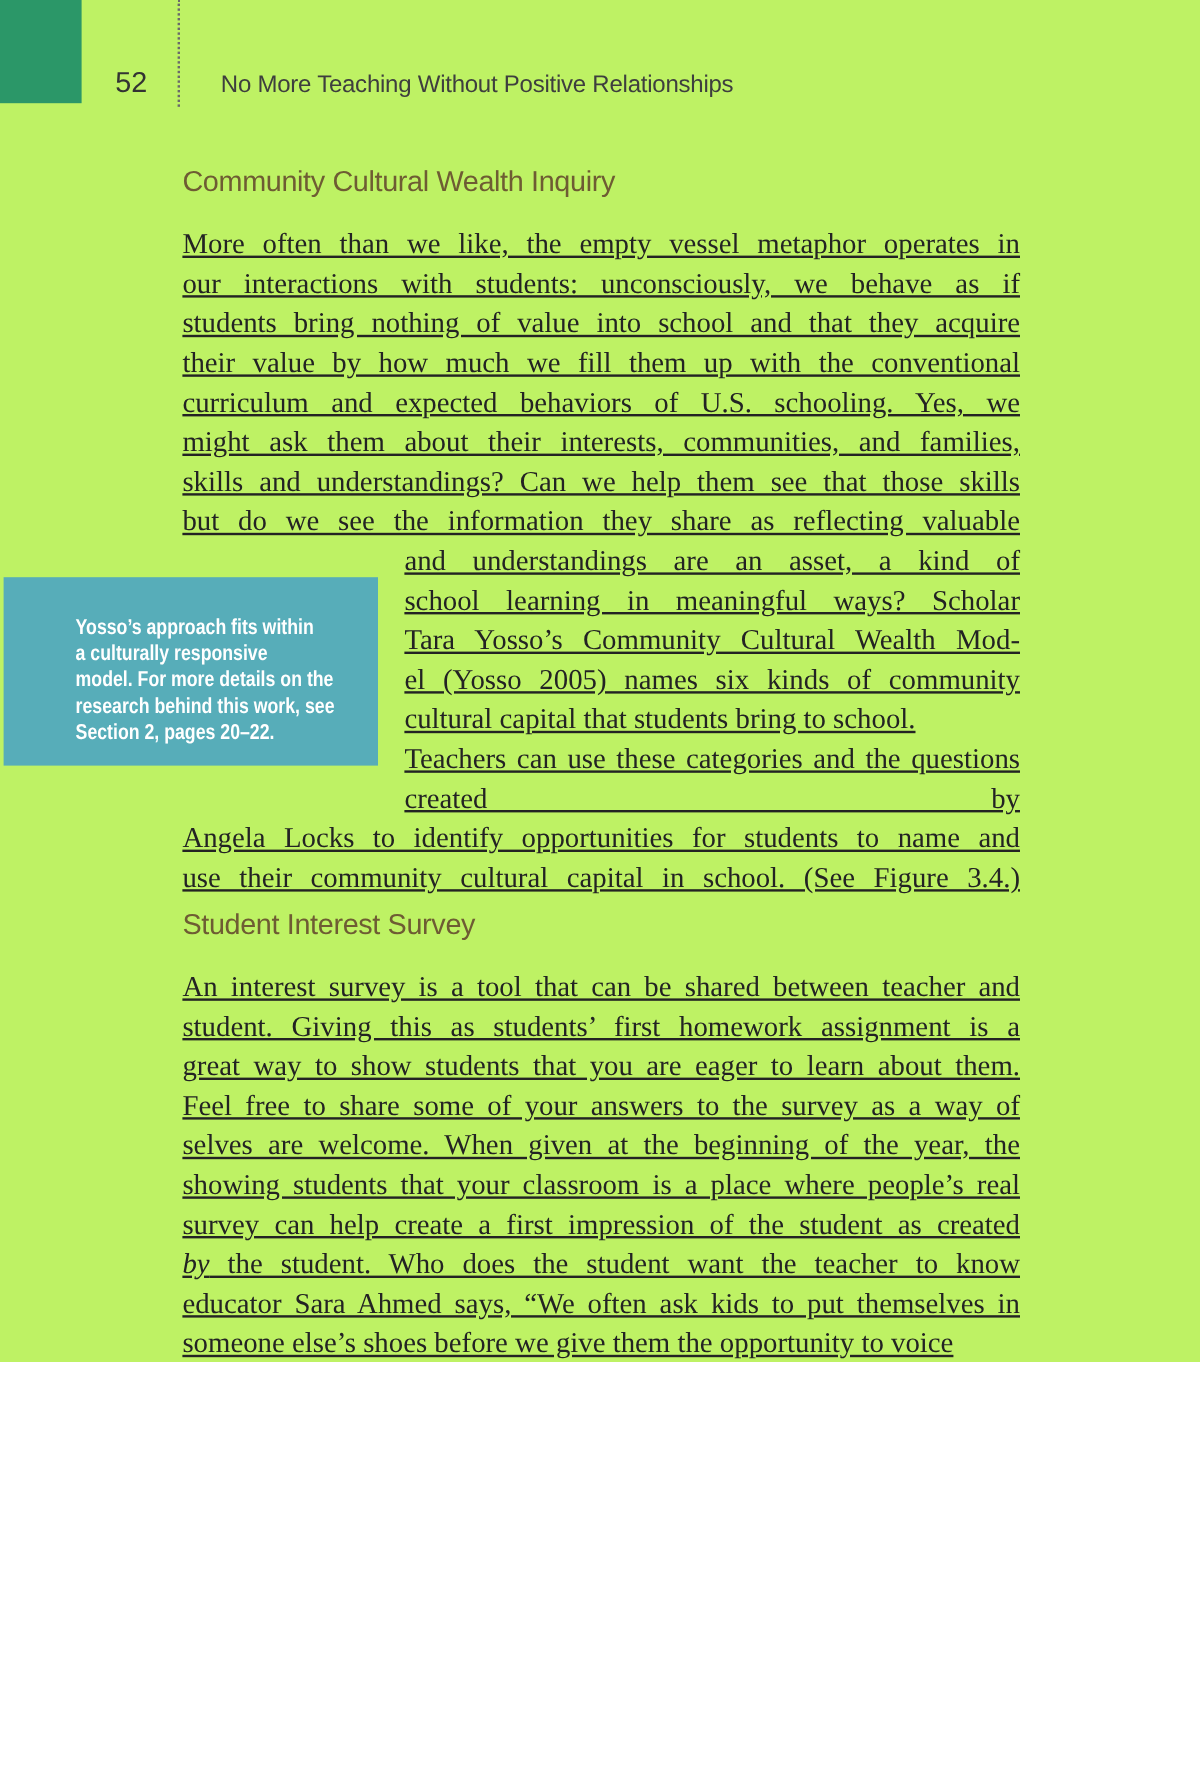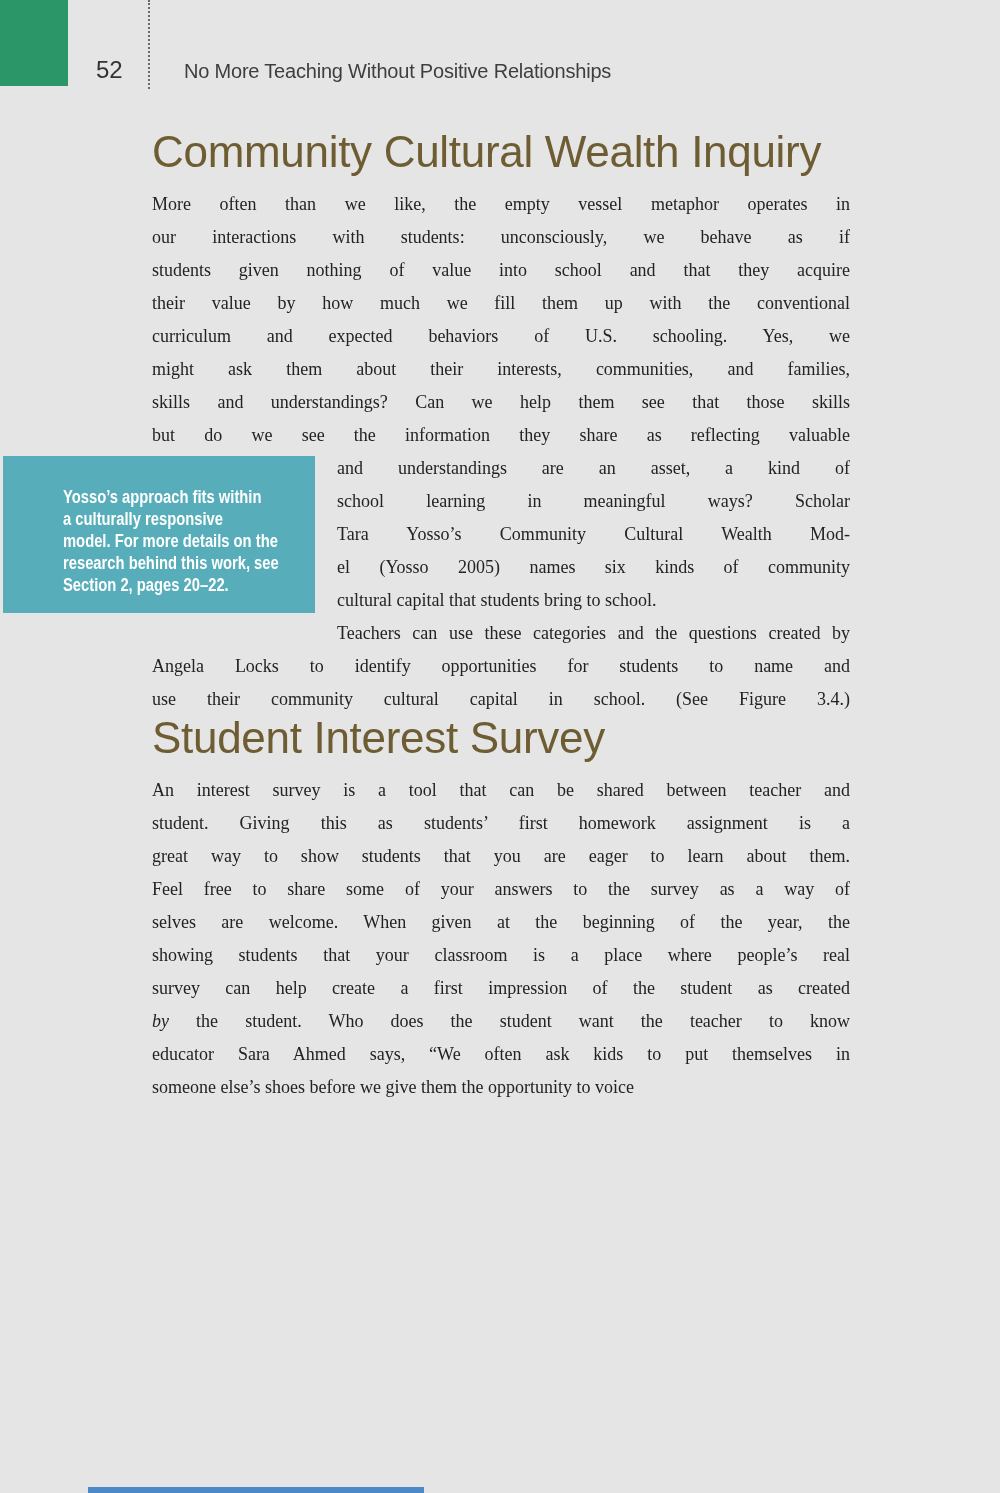--- a/index.html
+++ b/index.html
@@ -6,22 +6,22 @@
     --accent-green:#2b9768;
     --heading-brown:#6e5c33;
     --callout-teal:#57adb9;
     --footer-blue:#4b89c8;
     --body-ink:#232323;
     --head-ink:#3e3e3e;
   }
   html,body{margin:0;padding:0;background:#ffffff;}
   .page{
     position:relative;
-    width:1000px;height:1493px;
-    background:#e5e5e5;
+    width:1000px;height:1135px;
+    background:#bef264;
     overflow:hidden;
     font-family:"Liberation Serif", serif;
     color:var(--body-ink);
   }
   
   .corner-accent{
     position:absolute;left:0;top:0;width:68px;height:86px;
     background:var(--accent-green);
   }
   .page-number{
@@ -40,38 +40,39 @@
     color:var(--head-ink);letter-spacing:-0.2px;
   }
   
   .content{
     position:absolute;left:152px;top:130px;width:698px;
   }
   h1{
     margin:0 0 14px 0;
     font-family:"Liberation Sans", sans-serif;
     font-weight:400;
-    font-size:44px;line-height:44px;
+    font-size:24px;line-height:44px;
     color:var(--heading-brown);
     letter-spacing:-0.3px;
   }
   h1.survey{}
   .jlines > div{
-    font-size:18px;line-height:33px;
+    font-size:24px;line-height:33px;
     text-align:justify;text-align-last:justify;
     color:var(--body-ink);
+    text-decoration:underline;
   }
   .jlines.last-ragged > div:last-child{text-align-last:left;}
   .para{overflow:visible;}
   
   .callout{
     float:left;
     box-sizing:border-box;
     width:312px;height:157px;
-    margin:4px 22px 14px -149px;
+    margin:29px 22px 14px -149px;
     padding:30px 16px 0 60px;
     background:var(--callout-teal);
   }
   .callout-lines{transform:scaleX(0.82);transform-origin:left top;}
   .callout-lines > div{
     white-space:nowrap;
     font-family:"Liberation Sans", sans-serif;
     font-weight:700;
     font-size:18px;line-height:22px;
     color:#ffffff;
@@ -93,21 +94,21 @@
   <div class="running-head">No More Teaching Without Positive Relationships</div>
 
   <div class="content">
 
     <h1>Community Cultural Wealth Inquiry</h1>
 
     <div class="para">
       <div class="jlines">
           <div>More often than we like, the empty vessel metaphor operates in</div>
           <div>our interactions with students: unconsciously, we behave as if</div>
-          <div>students given nothing of value into school and that they acquire</div>
+          <div>students bring nothing of value into school and that they acquire</div>
           <div>their value by how much we fill them up with the conventional</div>
           <div>curriculum and expected behaviors of U.S. schooling. Yes, we</div>
           <div>might ask them about their interests, communities, and families,</div>
           <div>skills and understandings? Can we help them see that those skills</div>
           <div>but do we see the information they share as reflecting valuable</div>
         </div>
 
       <aside class="callout">
         <div class="callout-lines">
             <div>Yosso’s approach fits within</div>

